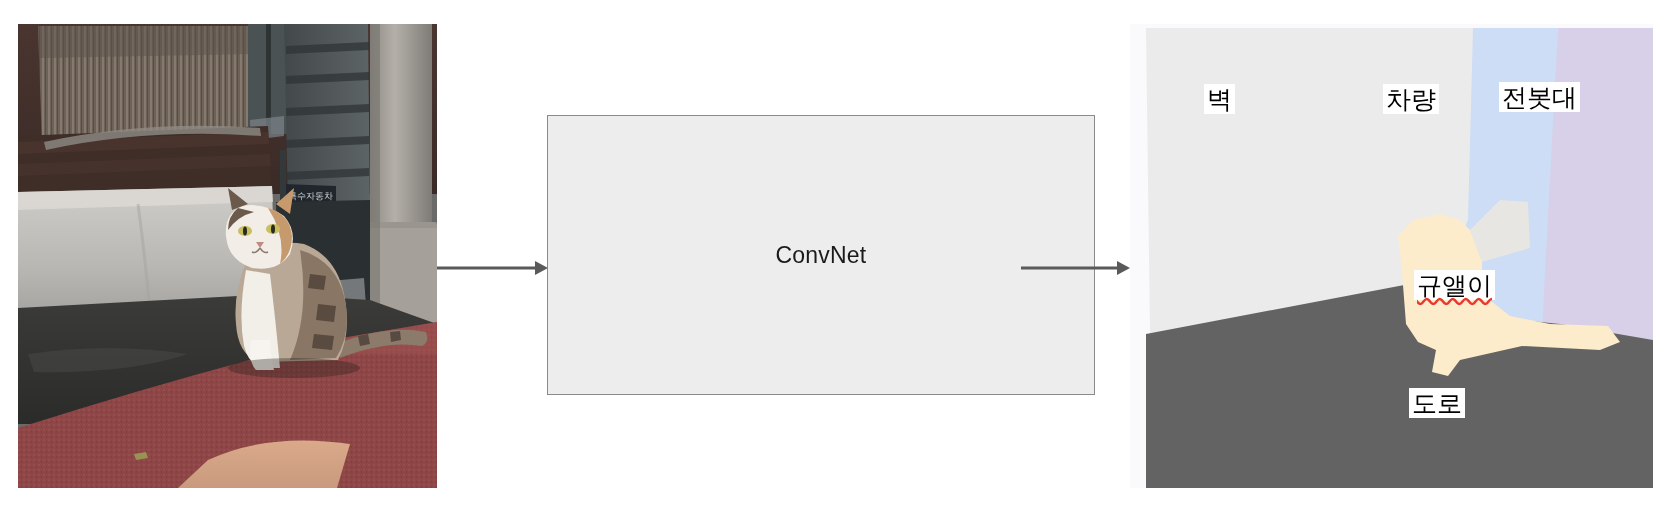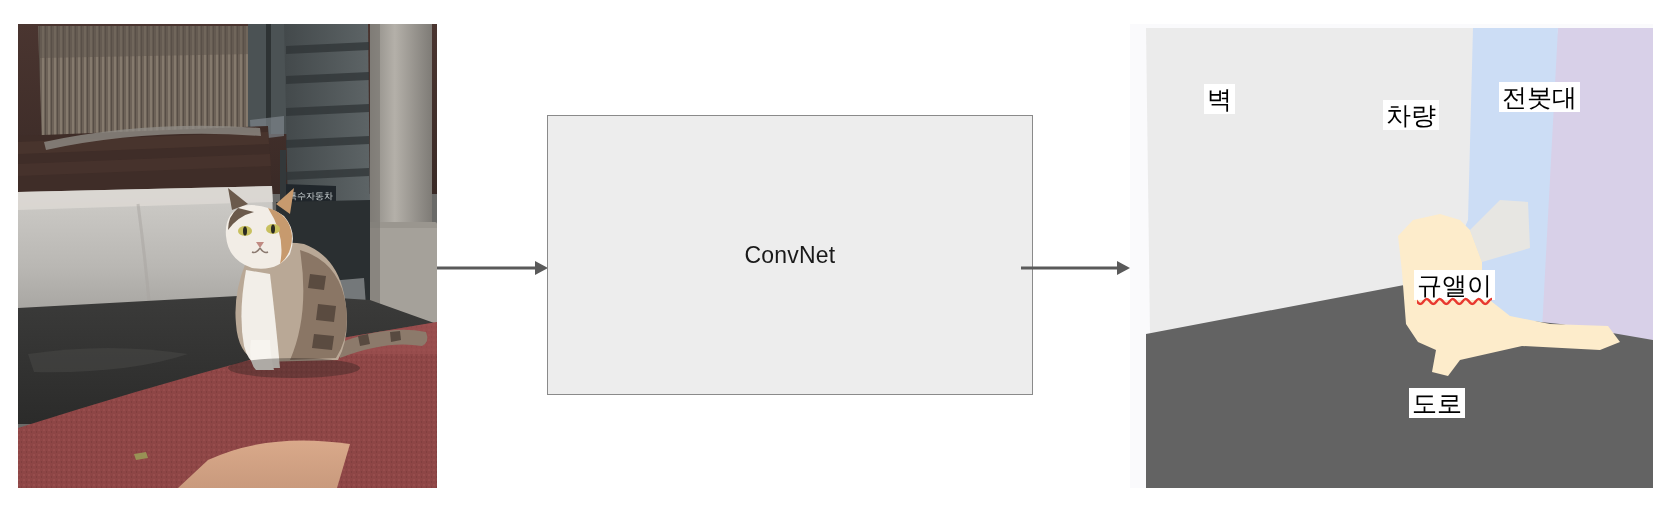--- a/index.html
+++ b/index.html
@@ -11,42 +11,42 @@
   #input-photo{
     position:absolute;left:18px;top:24px;width:419px;height:464px;
     overflow:hidden;background:#6a6a68;
   }
   #input-photo svg{display:block;width:100%;height:100%;}
   
   .arrow{position:absolute;height:22px;}
   .arrow svg{display:block;}
   
   #convnet-box{
-    position:absolute;left:547px;top:115px;width:486px;height:280px;
+    position:absolute;left:547px;top:115px;width:548px;height:280px;
     background:#ededed;border:1px solid #8a8a8a;box-sizing:border-box;
     display:flex;align-items:center;justify-content:center;
   }
   #convnet-label{font-size:23px;color:#1a1a1a;letter-spacing:.2px;}
   
   #seg-map{
     position:absolute;left:1130px;top:24px;width:523px;height:464px;overflow:hidden;
     background:#fbfbfd;
   }
   #seg-map svg{display:block;width:100%;height:100%;}
   .seg-label{
     position:absolute;background:#ffffff;color:#000000;
     font-size:25px;line-height:1.12;padding:1px 3px;white-space:nowrap;
   }
   .misspelled{
     text-decoration:underline wavy #e8392f;
     text-decoration-skip-ink:none;
     text-underline-offset:3px;
   }
   #label-wall{left:1204px;top:84px;}
-  #label-vehicle{left:1383px;top:84px;margin-top:16px;}
+  #label-vehicle{left:1383px;top:84px;}
   #label-pole{left:1471px;top:82px;margin-left:28px;}
   #label-cat{left:1414px;top:270px;text-align:center;}
   #label-road{left:1409px;top:388px;}
 </style>
 </head>
 <body>
 
 <div id="input-photo">
   <svg viewBox="0 0 419 464" preserveAspectRatio="none">
     <defs>

